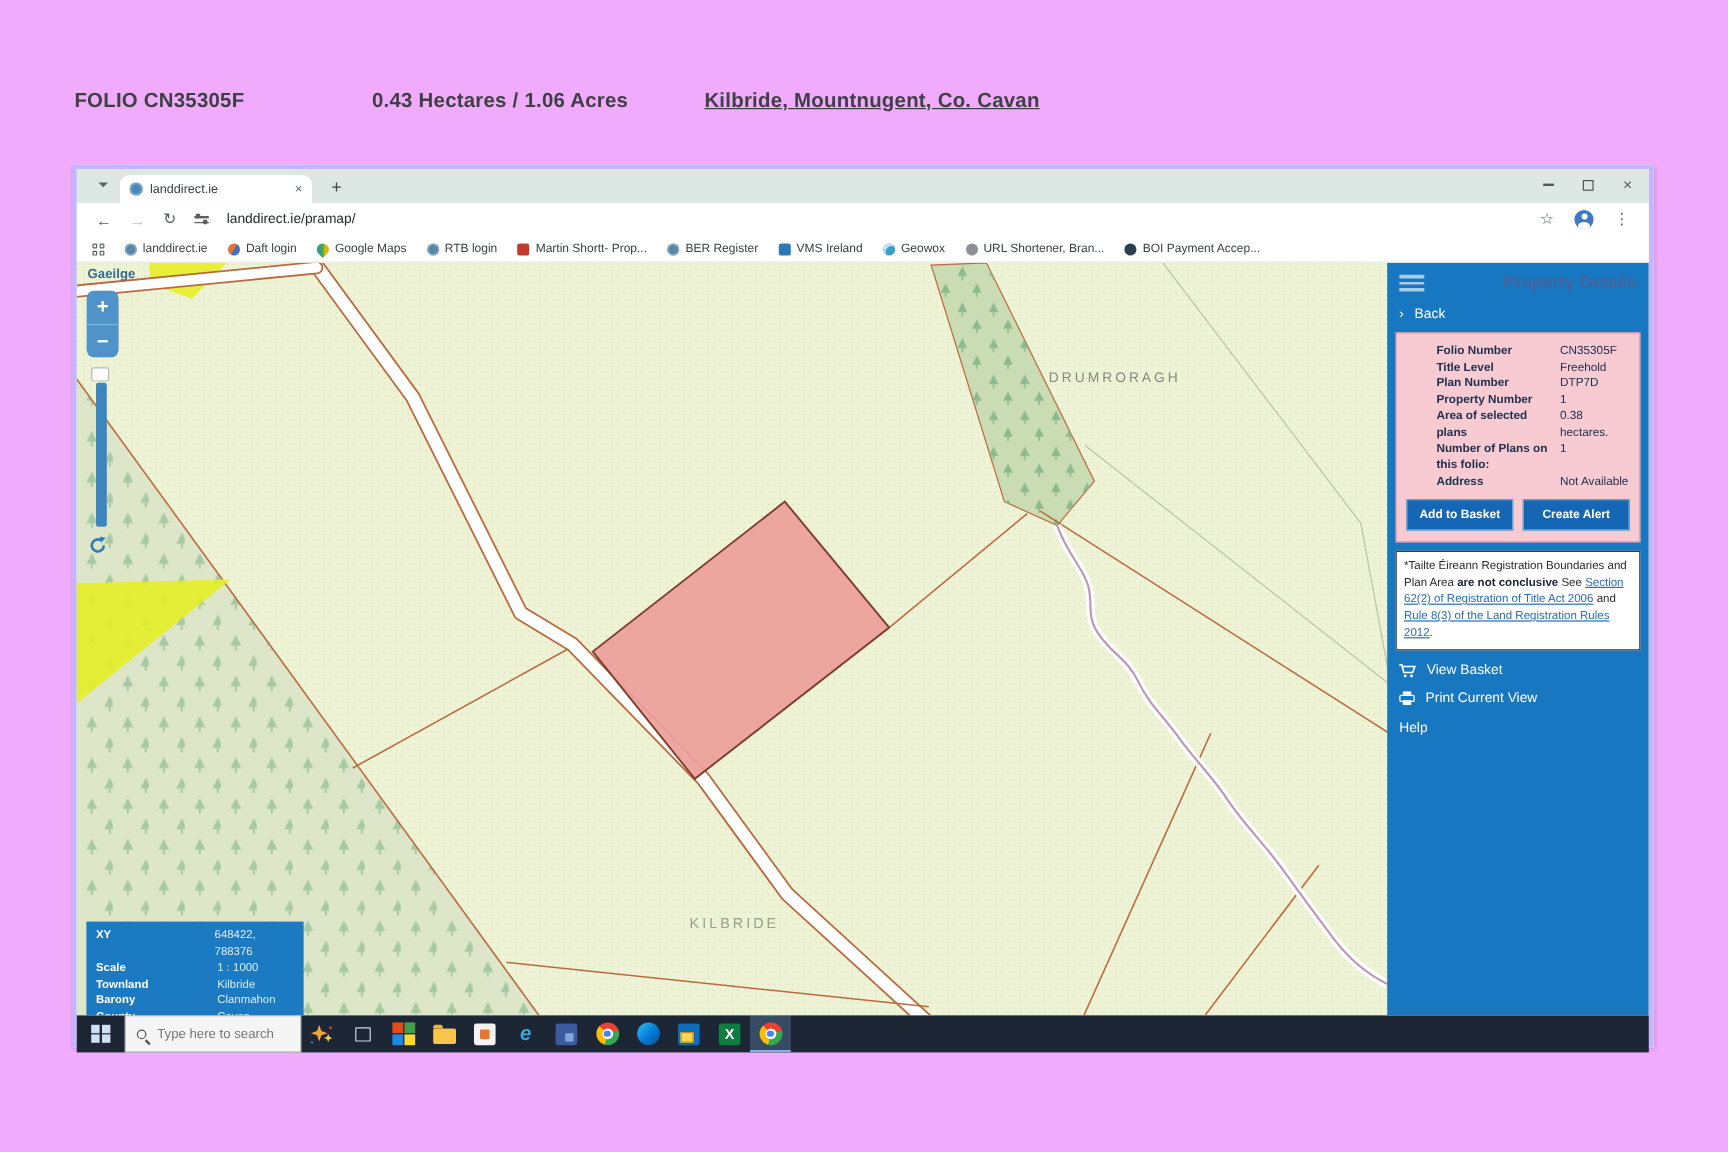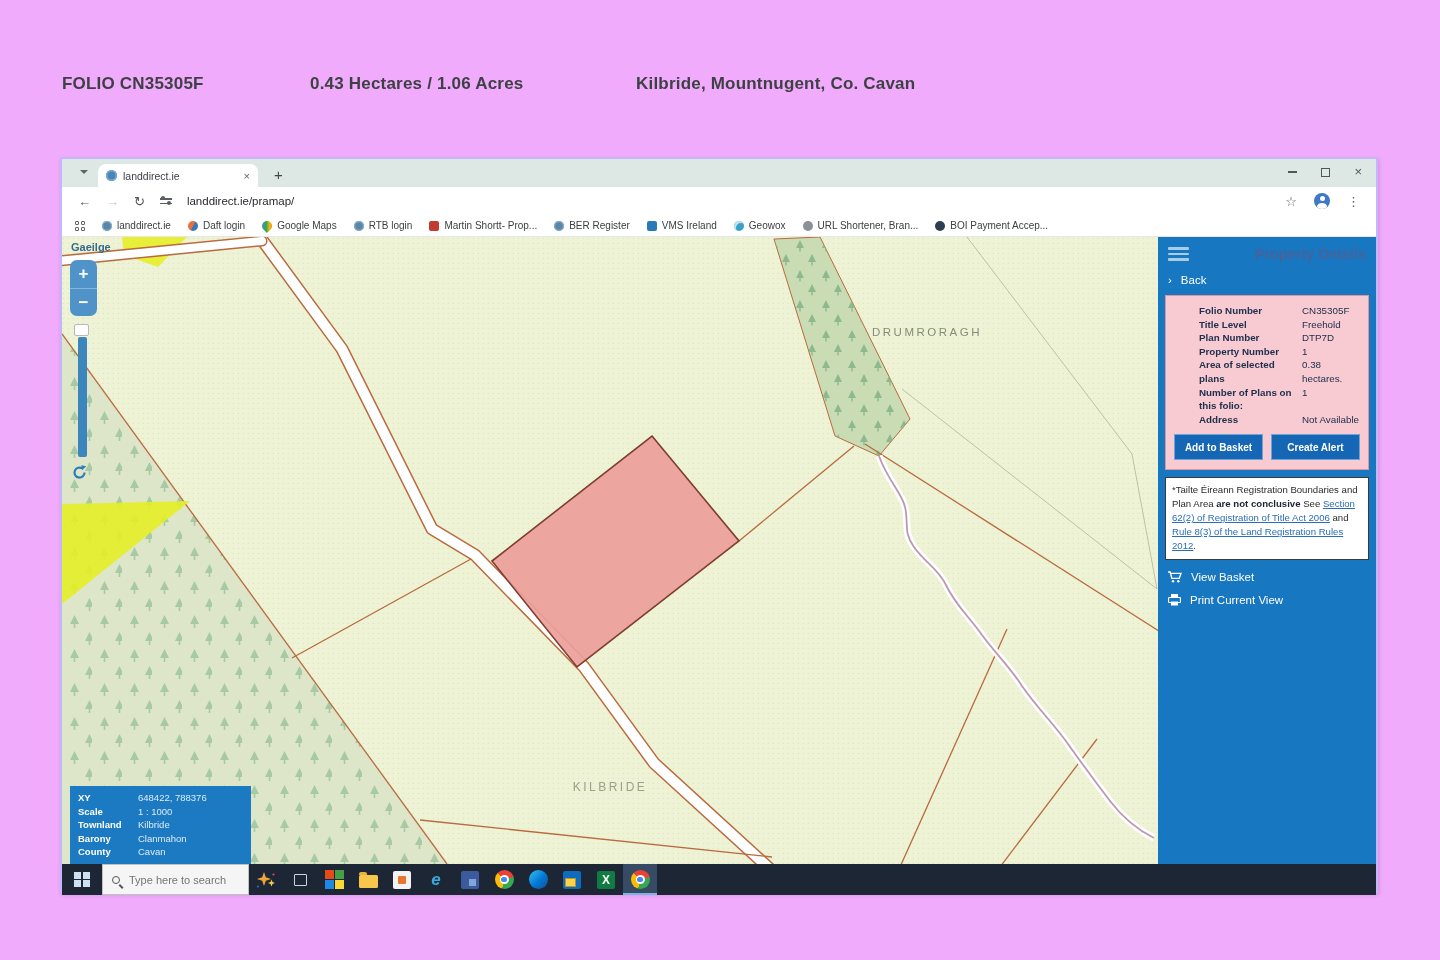--- a/index.html
+++ b/index.html
@@ -3,24 +3,24 @@
 <meta charset="utf-8">
 <style>
   html,body{margin:0;padding:0;background:#fff;}
   *{box-sizing:border-box;font-family:"Liberation Sans","DejaVu Sans",sans-serif;}
   .page{position:relative;width:1440px;height:960px;background:#f0abfc;overflow:hidden;}
 
   
   .doc-hdr span{position:absolute;top:74px;font-size:17px;font-weight:bold;color:#3e4043;letter-spacing:.2px;}
   .h-folio{left:62px;}
   .h-area{left:310px;}
-  .h-loc{left:636px;}
+  .h-loc{left:587px;text-decoration:underline;}
 
   
-  .win{position:absolute;left:60px;top:157px;width:1318px;height:736px;border:2px solid #c4b5fd;box-shadow:1px 2px 4px rgba(0,0,0,.14);background:#fff;}
+  .win{position:absolute;left:60px;top:137px;width:1318px;height:736px;border:4px solid #c4b5fd;box-shadow:1px 2px 4px rgba(0,0,0,.14);background:#fff;}
 
   .tabstrip{height:28px;background:#dde7e4;display:flex;align-items:flex-end;position:relative;}
   .tab-chevron{width:0;height:0;border:4px solid transparent;border-top-color:#5f6368;margin:0 0 9px 18px;}
   .tab{margin-left:10px;height:23px;width:160px;background:#fff;border-radius:8px 8px 0 0;display:flex;align-items:center;gap:6px;padding:0 8px;}
   .globe{width:11px;height:11px;border-radius:50%;background:#4b86ba;box-shadow:inset 0 0 0 1.5px #7fa9c9;}
   .tab-title{font-size:10.5px;color:#3a3f44;flex:1;white-space:nowrap;overflow:hidden;}
   .tab-close{font-size:11px;color:#5f6368;}
   .newtab{margin:0 0 4px 16px;font-size:15px;color:#444;}
   .winctl{position:absolute;right:14px;top:5px;display:flex;gap:24px;align-items:center;height:16px;}
   .ic-min{width:9px;height:2px;background:#555;}
@@ -62,21 +62,21 @@
   .mapsvg{position:absolute;left:0;top:0;}
   .mapui{position:absolute;}
   .gaeilge{left:9px;top:4px;color:#356a8d;font-size:11px;font-weight:bold;}
   .zoomctl{left:8px;top:23px;width:27px;border-radius:7px;overflow:hidden;}
   .zbtn{height:28px;background:#4f93c9;color:#fff;font-size:17px;font-weight:bold;display:flex;align-items:center;justify-content:center;}
   .zbtn.out{border-top:1px solid #83b6dc;}
   .handle{left:12px;top:87px;width:15px;height:12px;background:#fdfdfd;border:1px solid #b9b9b9;border-radius:2px;}
   .track{left:16px;top:100px;width:9px;height:120px;background:#3d86bd;border-radius:2px;}
   .refresh{left:9px;top:227px;width:17px;height:17px;}
   .infobox{left:8px;top:549px;width:181px;background:#1b7ac1;padding:5px 8px 6px;color:#fff;}
-  .irow{display:flex;font-size:9.5px;line-height:13.6px;}
+  .irow{display:flex;font-size:9.5px;line-height:13.6px;gap:41px;}
   .il{width:60px;font-weight:bold;}
   .iv{color:#ddecf9;}
 
   .panel{position:absolute;right:0;top:0;width:218px;height:627px;background:#1877c1;color:#fff;}
   .phead{display:flex;justify-content:space-between;align-items:center;padding:9px 10px 3px;gap:39px;}
   .burger{display:flex;flex-direction:column;gap:3px;width:21px;}
   .burger i{height:2.6px;background:#a8cde9;border-radius:1px;}
   .ptitle{font-size:14.5px;font-weight:bold;color:#47639b;}
   .pback{padding:9px 10px 7px;font-size:11.5px;color:#fff;display:flex;gap:9px;align-items:center;}
   .card{margin:2px 7px 0;background:#f7cbd1;border:1px solid #e493a3;padding:8px 8px 9px;color:#22304f;}
@@ -404,20 +404,21 @@
           <span>View Basket</span>
         </div>
         <div class="pact">
           <svg width="13" height="12" viewBox="0 0 13 12">
               <rect x="3" y="0" width="7" height="3" fill="#fff"></rect>
               <rect x="0.5" y="3.5" width="12" height="5" rx="1" fill="none" stroke="#fff" stroke-width="1.2"></rect>
               <rect x="3" y="7.5" width="7" height="4" fill="#fff"></rect>
             </svg>
           <span>Print Current View</span>
         </div>
+        <div class="phelp">Help</div>
       </div>
     </div>
 
     <div class="taskbar">
       <div class="start">
           <span class="winlogo">
             <i></i>
             <i></i>
             <i></i>
             <i></i>

